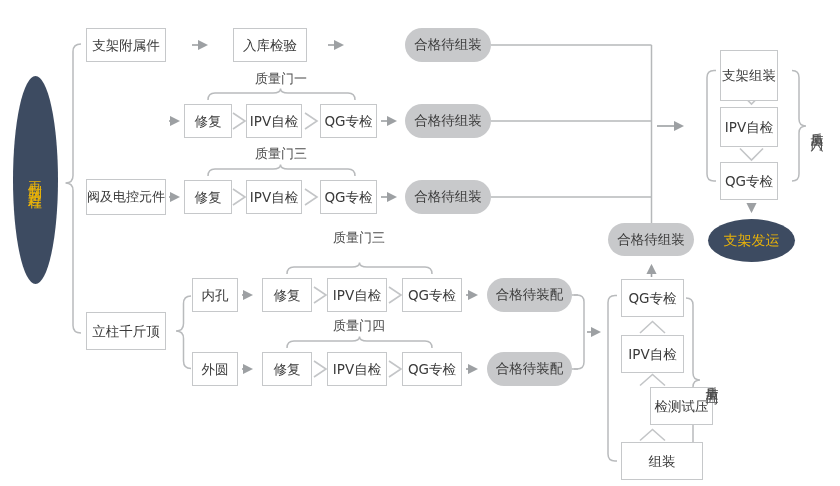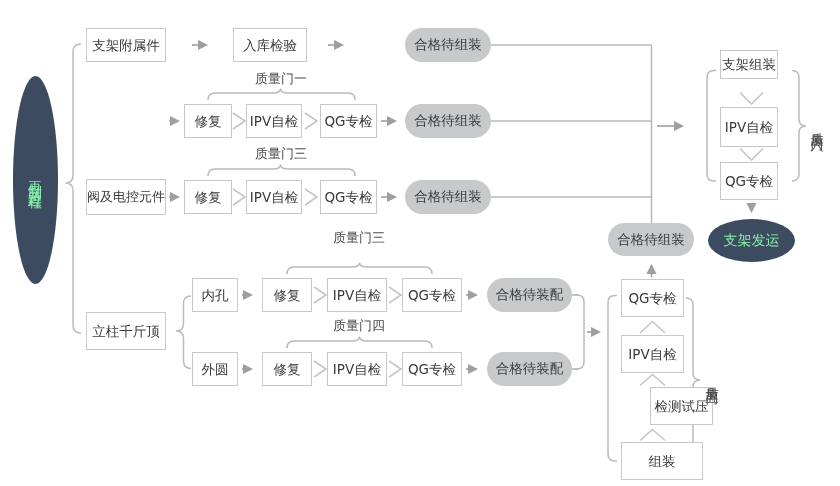--- a/index.html
+++ b/index.html
@@ -14,21 +14,21 @@
     font-size:13.5px;color:#3a3a3a;text-align:center;line-height:1.2;
   }
   .pill{
     position:absolute;box-sizing:border-box;background:#c8c9cb;border-radius:17px;
     display:flex;align-items:center;justify-content:center;
     font-size:13.5px;color:#3c3c3c;text-align:center;
   }
   .eld{
     position:absolute;box-sizing:border-box;background:#3d4b61;border-radius:50%;
     display:flex;align-items:center;justify-content:center;
-    color:#86efac;font-size:14px;text-align:center;
+    color:#eab308;font-size:14px;text-align:center;
   }
   .vt{writing-mode:vertical-rl;text-orientation:upright;letter-spacing:4px;}
   .gate{
     position:absolute;font-size:13px;color:#4b4b4b;text-align:center;line-height:1.2;
   }
   .vgate{
     position:absolute;font-size:13px;color:#4b4b4b;
     writing-mode:vertical-rl;text-orientation:upright;letter-spacing:2px;
     display:flex;align-items:center;justify-content:center;
   }
@@ -138,20 +138,20 @@
   <div class="bx" style="left:402px;top:352px;width:60px;height:34px;">QG专检</div>
   <div class="pill" style="left:487px;top:352px;width:85px;height:34px;">合格待装配</div>
 
   <div class="pill" style="left:608px;top:223px;width:86px;height:33px;">合格待组装</div>
   <div class="bx" style="left:621px;top:279px;width:63px;height:38px;">QG专检</div>
   <div class="bx" style="left:621px;top:335px;width:63px;height:38px;">IPV自检</div>
   <div class="bx" style="left:650px;top:387px;width:63px;height:38px;">检测试压</div>
   <div class="bx" style="left:621px;top:442px;width:82px;height:38px;">组装</div>
   <div class="vgate" style="left:703px;top:350px;width:17px;height:60px;">质量门五</div>
 
-  <div class="bx" style="left:720px;top:50px;width:58px;height:29px;">支架组装</div>
+  <div class="bx" style="left:720px;top:50px;width:58px;height:51px;">支架组装</div>
   <div class="bx" style="left:720px;top:107px;width:58px;height:40px;">IPV自检</div>
   <div class="bx" style="left:720px;top:162px;width:58px;height:38px;">QG专检</div>
   <div class="vgate" style="left:808px;top:97px;width:17px;height:58px;">质量门六</div>
 
   <div class="eld" style="left:708px;top:219px;width:87px;height:43px;">支架发运</div>
 
 </div>
 
 </body></html>

